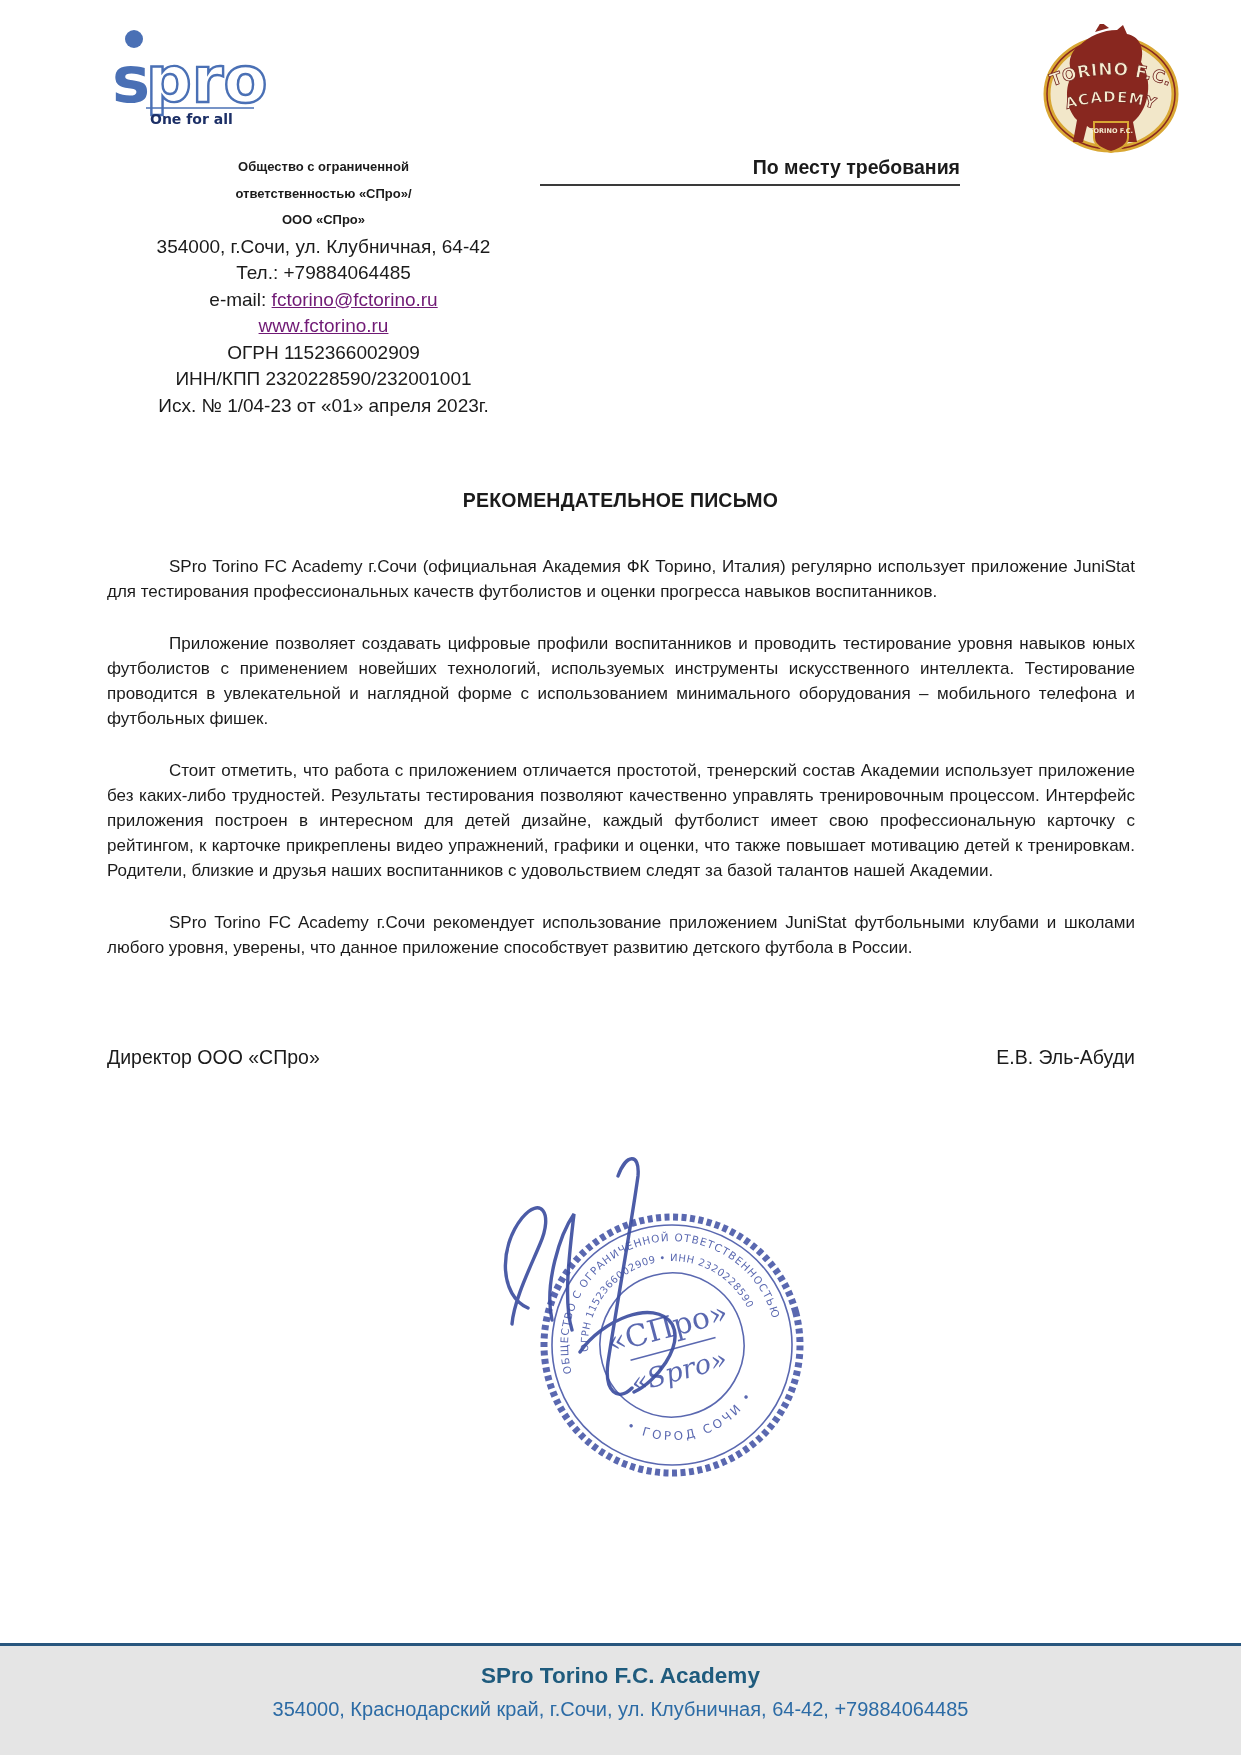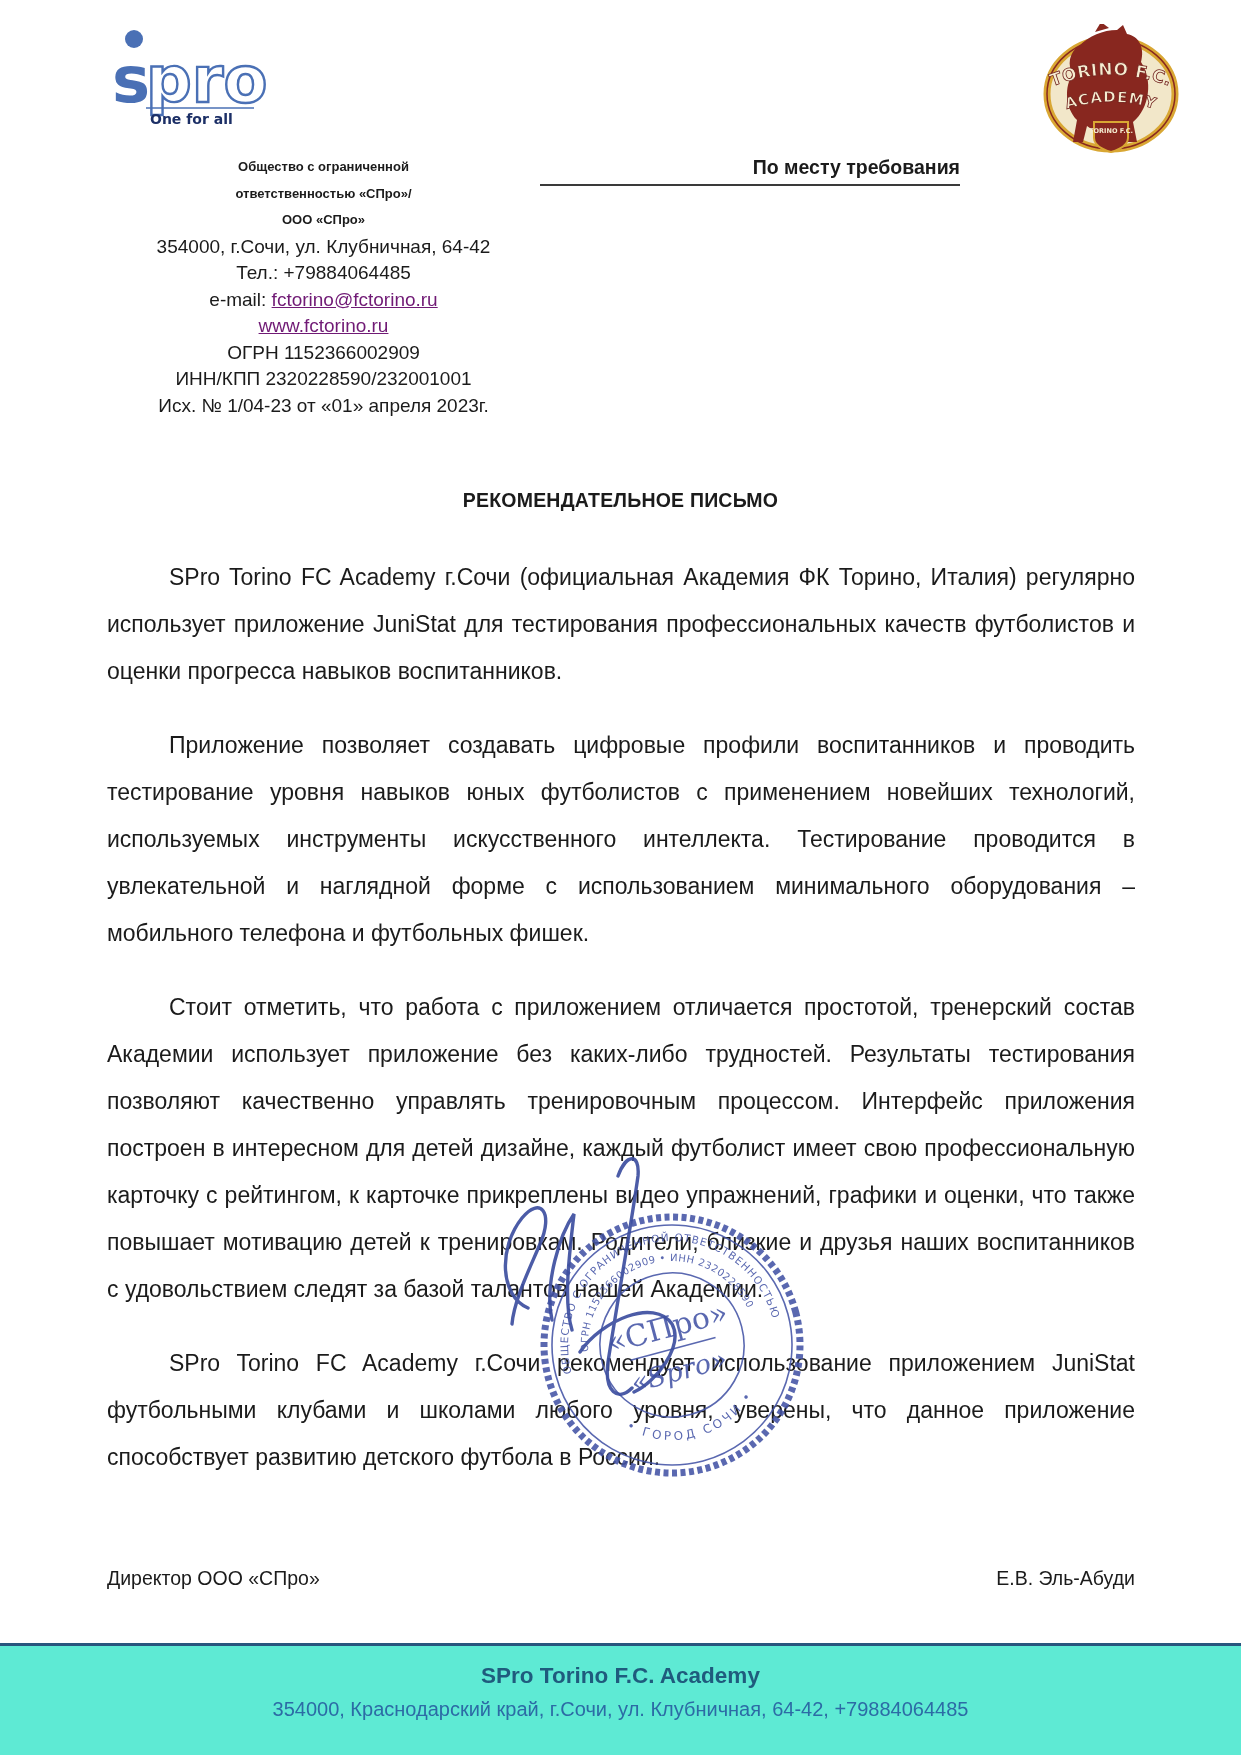--- a/index.html
+++ b/index.html
@@ -13,26 +13,26 @@
   .torino-logo{width:160px;height:130px;margin-top:-2px;}
   
   .addr-row{display:flex;align-items:flex-start;padding-left:107px;margin-top:4px;}
   .company{width:433px;text-align:center;font-size:19px;line-height:26.5px;}
   .company .bold{font-weight:bold;font-size:13px;}
   .link{color:#701a75;text-decoration:underline;cursor:pointer;}
   .recipient{width:420px;text-align:right;font-weight:bold;font-size:19.5px;padding-bottom:5px;border-bottom:2px solid #3a3a3a;margin-top:2px;}
   
   .letter-title{text-align:center;font-weight:bold;font-size:19.5px;margin-top:70px;letter-spacing:.2px;}
   .body-text{padding:0 106px 0 107px;margin-top:42px;}
-  .body-text p{text-align:justify;text-indent:62px;font-size:23px;line-height:47px;margin:0 0 27px 0;}
+  .body-text p{text-align:justify;text-indent:62px;font-size:17px;line-height:25px;margin:0 0 27px 0;}
   
   .sig-row{display:flex;justify-content:space-between;padding:0 106px 0 107px;margin-top:86px;font-size:19.5px;}
   .overlay{position:absolute;left:468px;top:1148px;width:426px;height:392px;pointer-events:none;}
   
-  .footer{position:absolute;left:0;right:0;bottom:0;height:112px;border-top:3px solid #28567E;text-align:center;padding-top:17px;box-sizing:border-box;background:#5eead4;}
+  .footer{position:absolute;left:0;right:0;bottom:0;height:112px;border-top:3px solid #28567E;text-align:center;padding-top:17px;box-sizing:border-box;background:#e5e5e5;}
   .footer-title{color:#1F5B7D;font-weight:bold;font-size:22.5px;}
   .footer-addr{color:#2C6BA5;font-size:20px;margin-top:9px;}
 </style>
 </head>
 <body>
 
 <div class="page">
 
   <div class="header-row">
     <svg class="spro-logo" viewBox="0 0 190 106">

